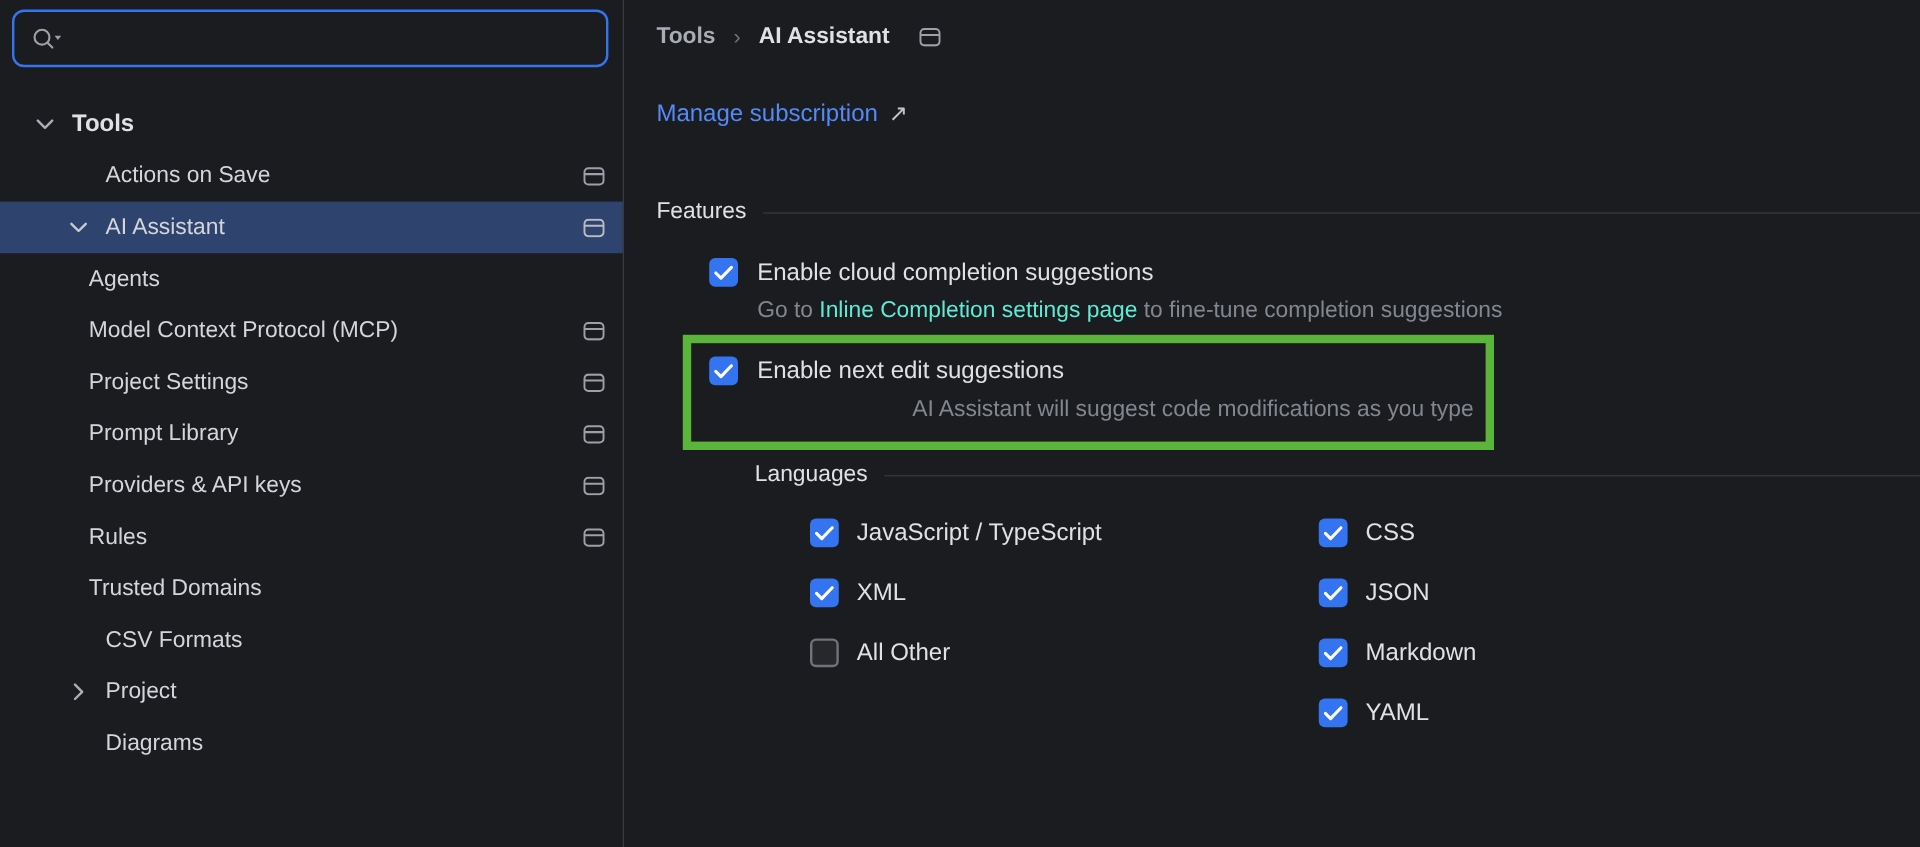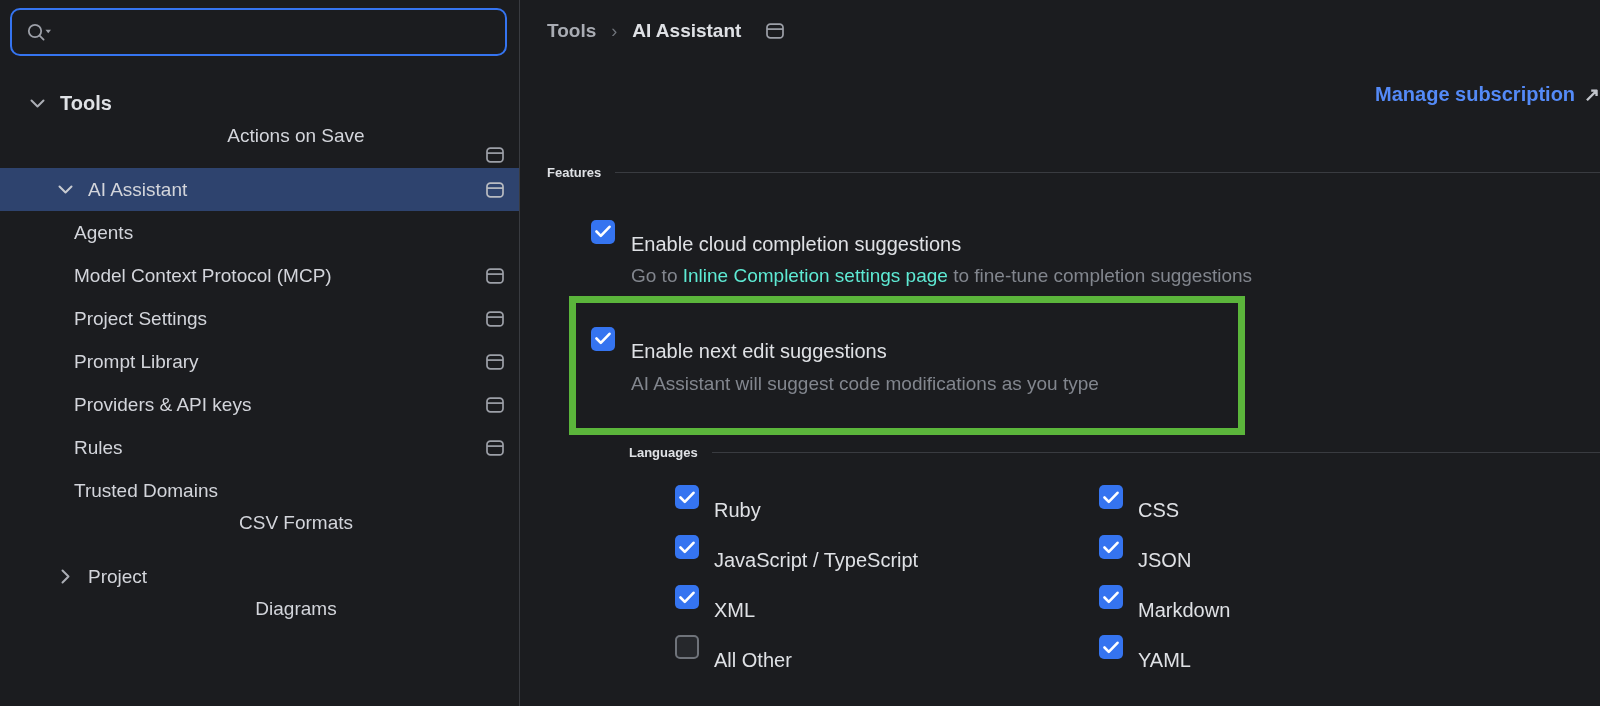--- a/index.html
+++ b/index.html
@@ -49,71 +49,71 @@
     align-items: center;
     padding-right: 15px;
     cursor: default;
   }
   .tree-row.selected { background: #2E436E; }
   .tree-label { font-size: 19px; color: #D3D5DB; white-space: nowrap; }
   .tree-row.root .tree-label { font-size: 20px; font-weight: 700; color: #DFE1E5; }
   .chev { width: 20px; height: 16px; display: flex; align-items: center; justify-content: center; margin-right: 13px; flex: 0 0 20px; }
   .indent-0 { padding-left: 27px; }
   .indent-1c { padding-left: 55px; }           
-  .indent-1 { padding-left: 88px; flex-direction: column; }            
+  .indent-1 { padding-left: 88px; }            
   .indent-2 { padding-left: 74px; }           
   .row-icon { margin-left: auto; display: flex; align-items: center; }
 
   
   .main {
     flex: 1;
     height: 100%;
     padding: 17px 0 0 27px;
     background: #1B1C1F;
     overflow: hidden;
   }
   .breadcrumb { display: flex; align-items: center; gap: 15px; height: 28px; }
   .bc-item { font-size: 19px; font-weight: 700; color: #A9ACB3; cursor: pointer; }
   .bc-sep { font-size: 18px; color: #6F737A; }
   .bc-current { font-size: 19px; font-weight: 700; color: #DFE1E5; }
   .bc-icon { margin-left: 10px; display: flex; align-items: center; }
 
-  .manage-link { margin-top: 38px; display: flex; align-items: center; font-size: 20px; font-weight: 700; justify-content: flex-end; }
+  .manage-link { margin-top: 38px; display: flex; align-items: center; font-size: 20px; font-weight: 400; }
   .manage-link .link-text { color: #548AF7; cursor: pointer; }
   .manage-link .ext-arrow { color: #C2C5CB; margin-left: 9px; font-size: 19px; }
 
   .section-header { display: flex; align-items: center; margin-top: 59px; }
-  .section-header .sec-label { font-size: 13px; color: #DFE1E5; white-space: nowrap; font-weight: bold; }
+  .section-header .sec-label { font-size: 19px; color: #DFE1E5; white-space: nowrap; }
   .section-header .sec-line { flex: 1; height: 1px; background: #393B40; margin-left: 14px; }
   .section-header.languages { margin-top: 10px; margin-left: 82px; }
 
   .checkbox {
     width: 24px; height: 24px;
     border-radius: 5px;
     flex: 0 0 24px;
     display: flex; align-items: center; justify-content: center;
     cursor: pointer;
   }
   .checkbox.checked { background: #3574F0; }
   .checkbox.unchecked { background: #26282C; border: 2px solid #6F737A; }
 
   .option-row { display: flex; align-items: center; gap: 16px; }
-  .option-label { font-size: 20px; color: #DFE1E5; cursor: pointer; margin-top: 26px; }
+  .option-label { font-size: 20px; color: #DFE1E5; cursor: pointer; }
   .option-desc { font-size: 19px; color: #82868E; margin-left: 40px; margin-top: 9px; }
   .option-desc .inline-link { color: #5eead4; font-weight: 500; cursor: pointer; }
 
   .feature-block { margin-left: 44px; margin-top: 27px; }
   .highlight-wrap {
     margin-left: 22px;
     margin-top: 9px;
     width: 676px;
     border: 7px solid #5BB53B;
-    padding: 11px 10px 33px 15px;
-  }
-  .highlight-wrap .option-desc { margin-top: 10px; }
+    padding: 11px 10px 15px 15px;
+  }
+  .highlight-wrap .option-desc { margin-top: 10px; text-align: right; }
 
   .lang-grid { display: flex; margin-left: 128px; margin-top: 25px; }
   .lang-col { display: flex; flex-direction: column; gap: 26px; }
   .lang-col.left { width: 424px; }
   .lang-row { display: flex; align-items: center; gap: 15px; height: 24px; }
 
   svg { display: block; }
 </style>
 </head>
 <body>
@@ -302,28 +302,20 @@
   </div>
 
   <div class="lang-grid">
     <div class="lang-col left">
       <div class="lang-row">
         <span class="checkbox checked">
           <svg width="16" height="13" viewBox="0 0 16 13" fill="none">
               <path d="M1.5 6.5 L5.8 10.8 L14.5 1.8" stroke="#FFFFFF" stroke-width="2.6" stroke-linecap="round" stroke-linejoin="round"></path>
             </svg>
         </span>
-        <span class="option-label">Ruby</span>
-      </div>
-      <div class="lang-row">
-        <span class="checkbox checked">
-          <svg width="16" height="13" viewBox="0 0 16 13" fill="none">
-              <path d="M1.5 6.5 L5.8 10.8 L14.5 1.8" stroke="#FFFFFF" stroke-width="2.6" stroke-linecap="round" stroke-linejoin="round"></path>
-            </svg>
-        </span>
         <span class="option-label">JavaScript / TypeScript</span>
       </div>
       <div class="lang-row">
         <span class="checkbox checked">
           <svg width="16" height="13" viewBox="0 0 16 13" fill="none">
               <path d="M1.5 6.5 L5.8 10.8 L14.5 1.8" stroke="#FFFFFF" stroke-width="2.6" stroke-linecap="round" stroke-linejoin="round"></path>
             </svg>
         </span>
         <span class="option-label">XML</span>
       </div>

